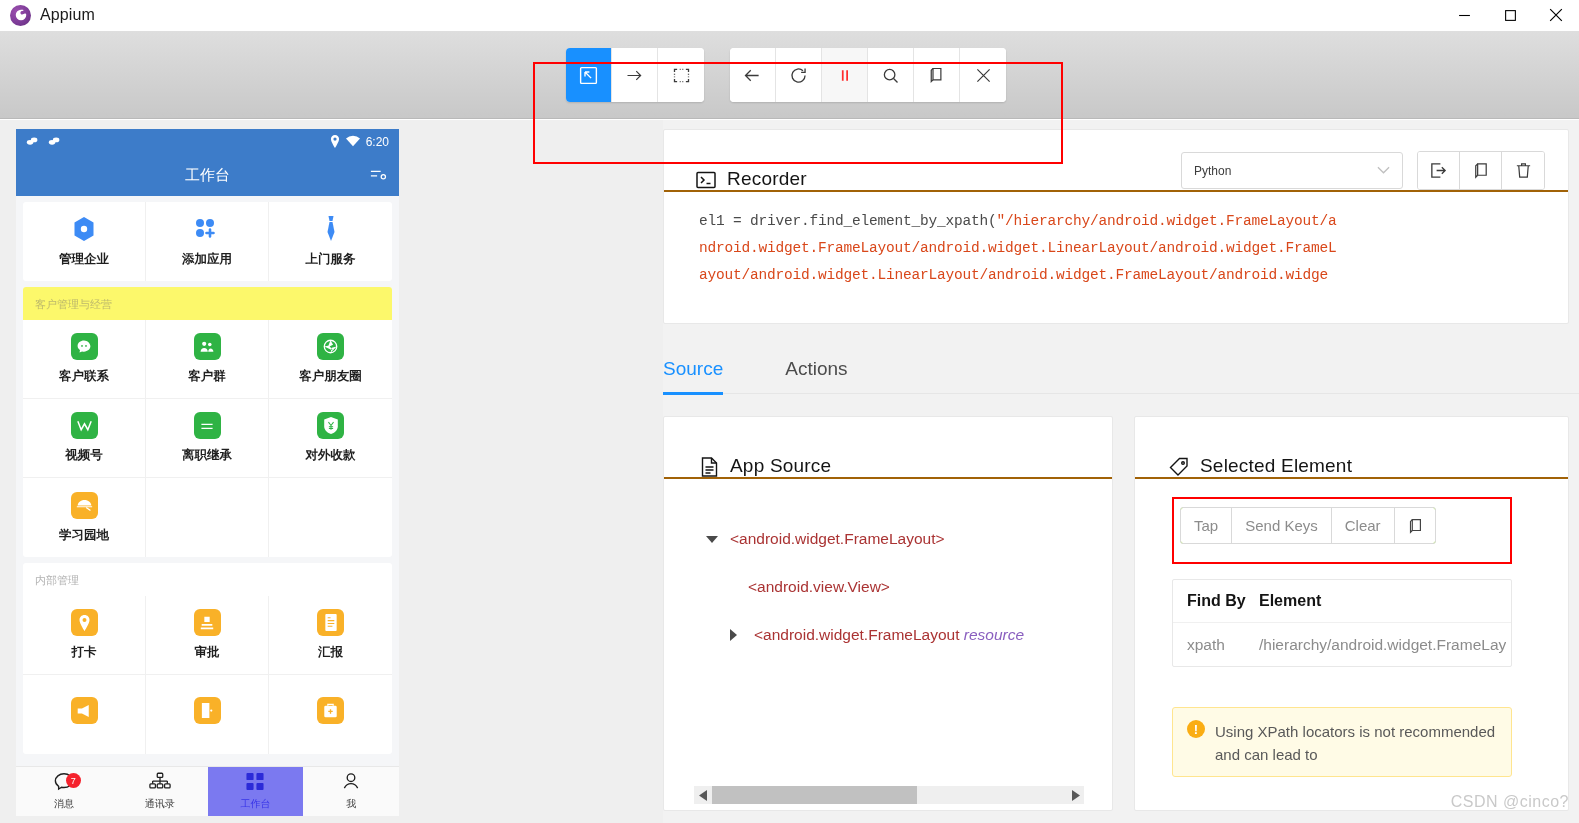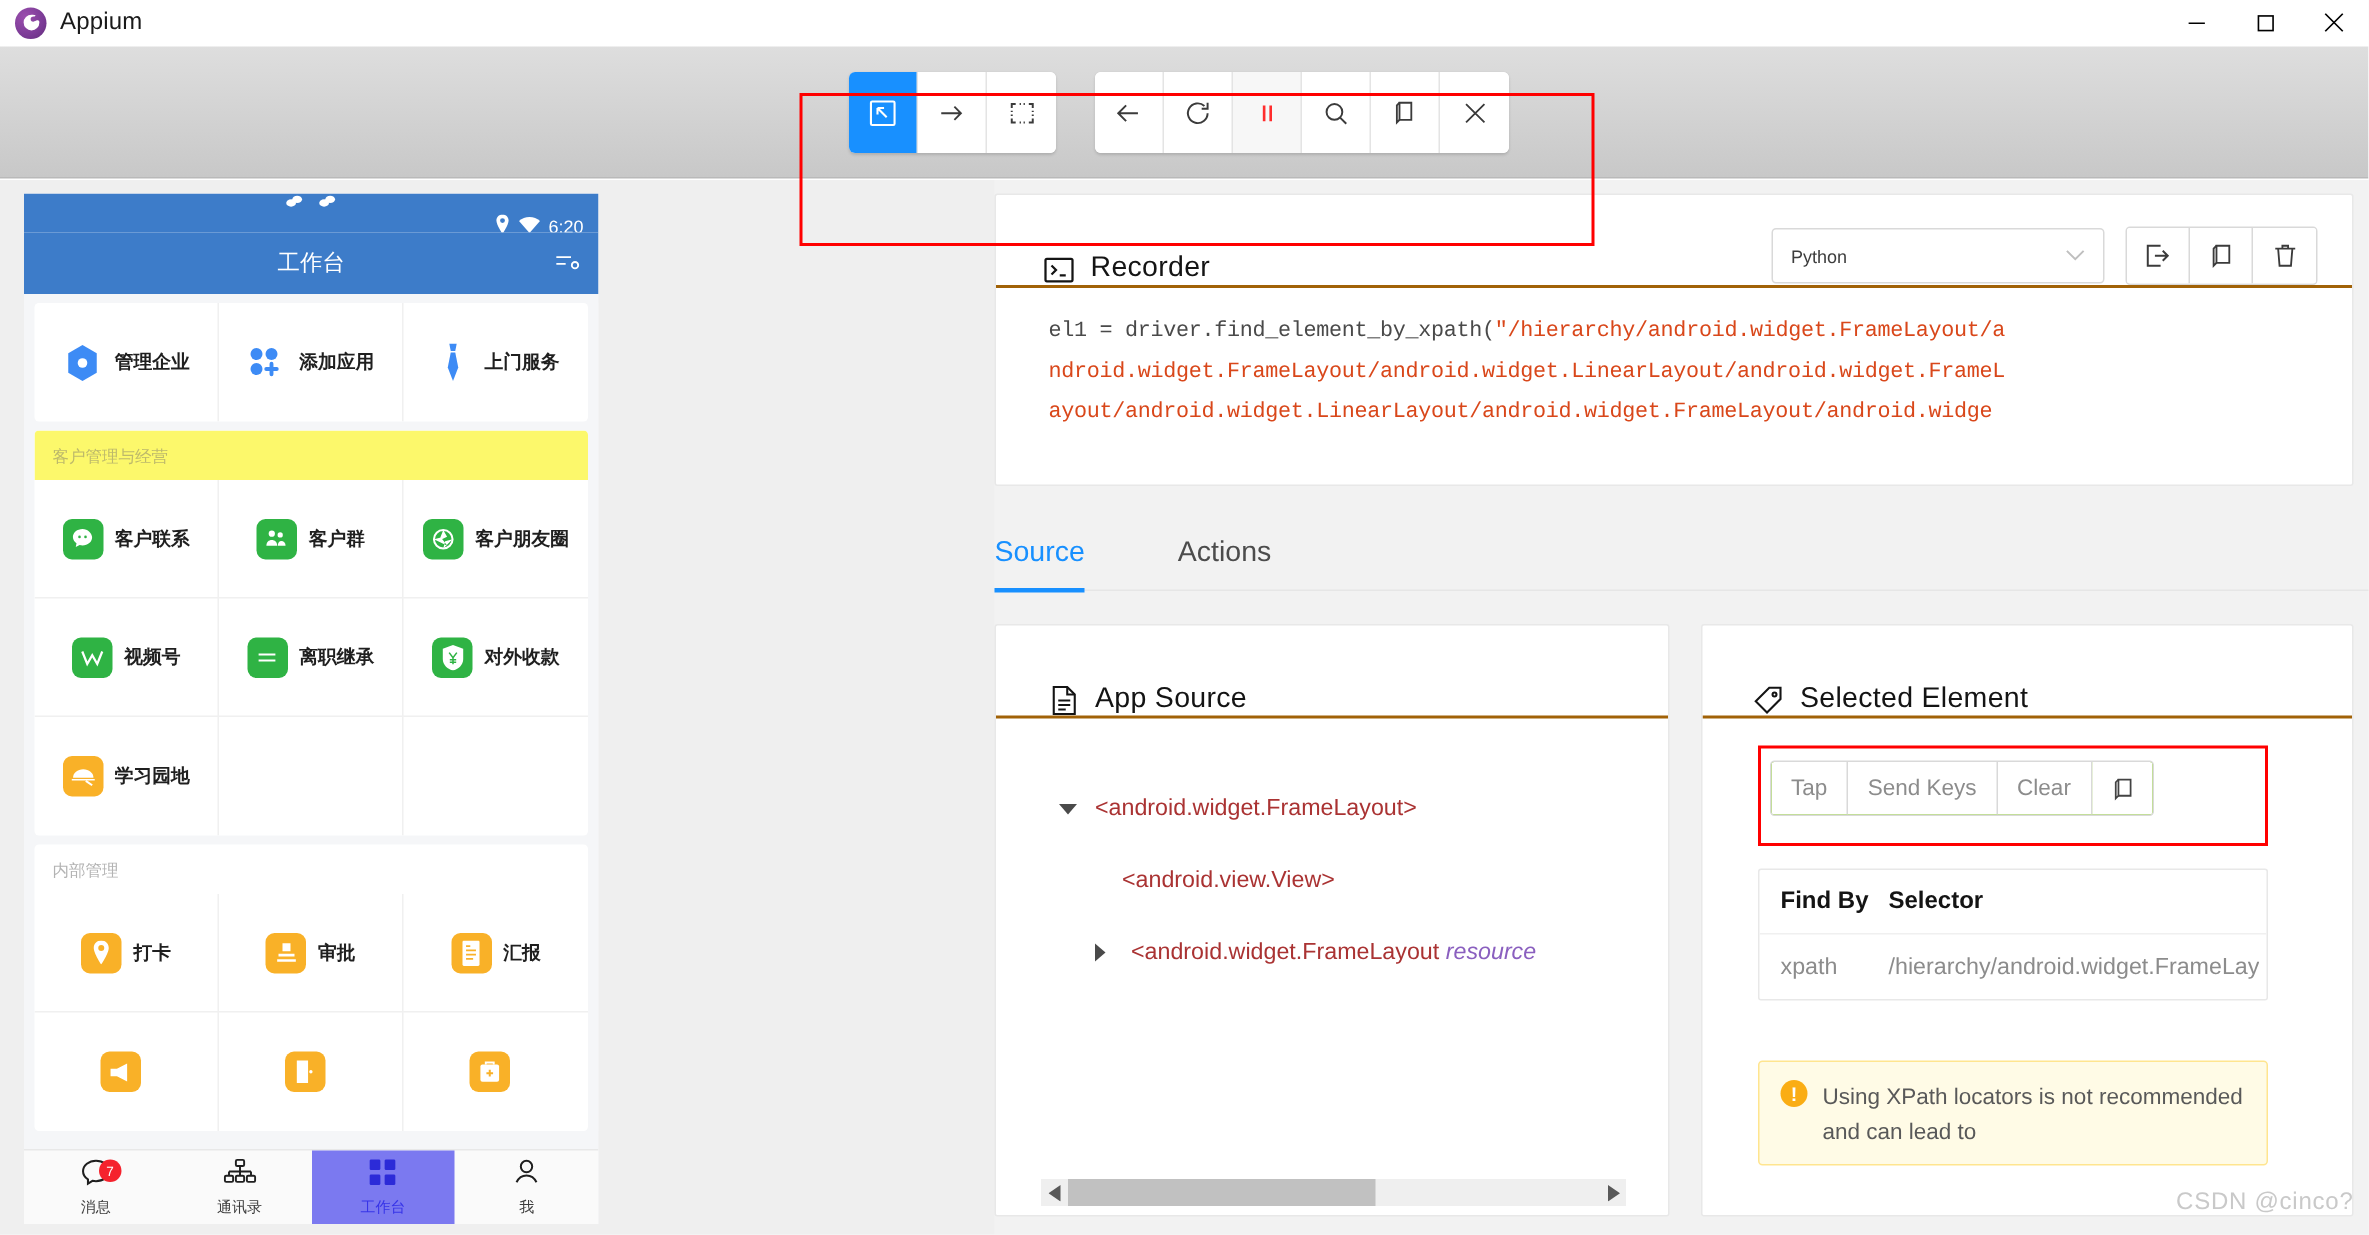--- a/index.html
+++ b/index.html
@@ -91,21 +91,21 @@
   .phone {
     width: 383px; height: 687px;
     background: #f5f6f8;
     position: relative;
     overflow: hidden;
   }
   .ph-status {
     height: 26px; background: #3d7cc9;
     display: flex; align-items: center;
     padding: 0 10px;
-    color: #fff; font-size: 11px; flex-direction: column;
+    color: #fff; font-size: 11px;
   }
   .ph-status .left-ic { display:flex; gap:9px; align-items:center; }
   .ph-status .right-ic { margin-left: auto; display:flex; gap:6px; align-items:center; }
   .ph-clock { font-size: 12px; }
   .ph-header {
     height: 41px; background: #3d7cc9;
     display: flex; align-items: center; justify-content: center;
     position: relative;
   }
   .ph-header-title { color: #fff; font-size: 15px; }
@@ -115,21 +115,21 @@
   .card {
     background: #fff; margin: 6px 7px 0 7px; border-radius: 3px; overflow: hidden;
   }
   .sect-title {
     font-size: 11px; color: #b3b3b3; padding: 10px 12px 8px 12px;
   }
   .sect-title.hl { background: #fcf86b; color: #bdb96b; }
   .grid3 { display: grid; grid-template-columns: repeat(3,1fr); }
   .cell {
     height: 79px;
-    display: flex; flex-direction: row; align-items: center; justify-content: center;
+    display: flex; flex-direction: column; align-items: center; justify-content: center;
     gap: 8px;
     border-right: 1px solid #f0f0f0;
     border-bottom: 1px solid #f0f0f0;
   }
   .cell:nth-child(3n) { border-right: none; }
   .cell.blank { border-right: 1px solid #f0f0f0; }
   .cell-label { font-size: 12.5px; color: #1f1f1f; font-weight: 600; }
   .cell-icon {
     width: 27px; height: 27px; border-radius: 6px;
     display: flex; align-items: center; justify-content: center;
@@ -767,21 +767,21 @@
               <svg width="18" height="18" viewBox="0 0 20 20" fill="none" stroke="currentColor" stroke-width="1.3">
                   <path d="M7 3h9v12H7z"></path>
                   <path d="M7 15l-2 2V5l2-2"></path>
                 </svg>
             </div>
           </div>
 
           <div class="find-table">
             <div class="ft-head">
               <span class="ft-th c1">Find By</span>
-              <span class="ft-th c2">Selector</span>
+              <span class="ft-th c2">Element</span>
             </div>
             <div class="ft-row">
               <span class="ft-td c1">xpath</span>
               <span class="ft-td c2">/hierarchy/android.widget.FrameLay</span>
             </div>
           </div>
 
           <div class="warn-box">
             <span class="warn-ic">!</span>
             <span class="warn-text">Using XPath locators is not recommended and can lead to</span>

